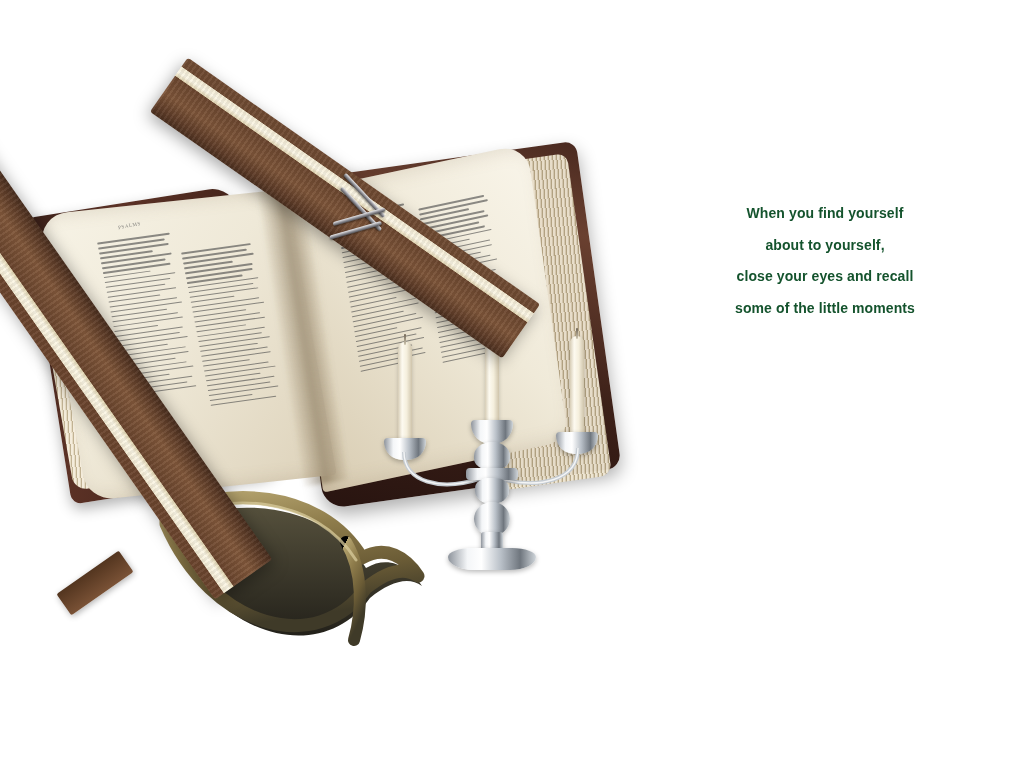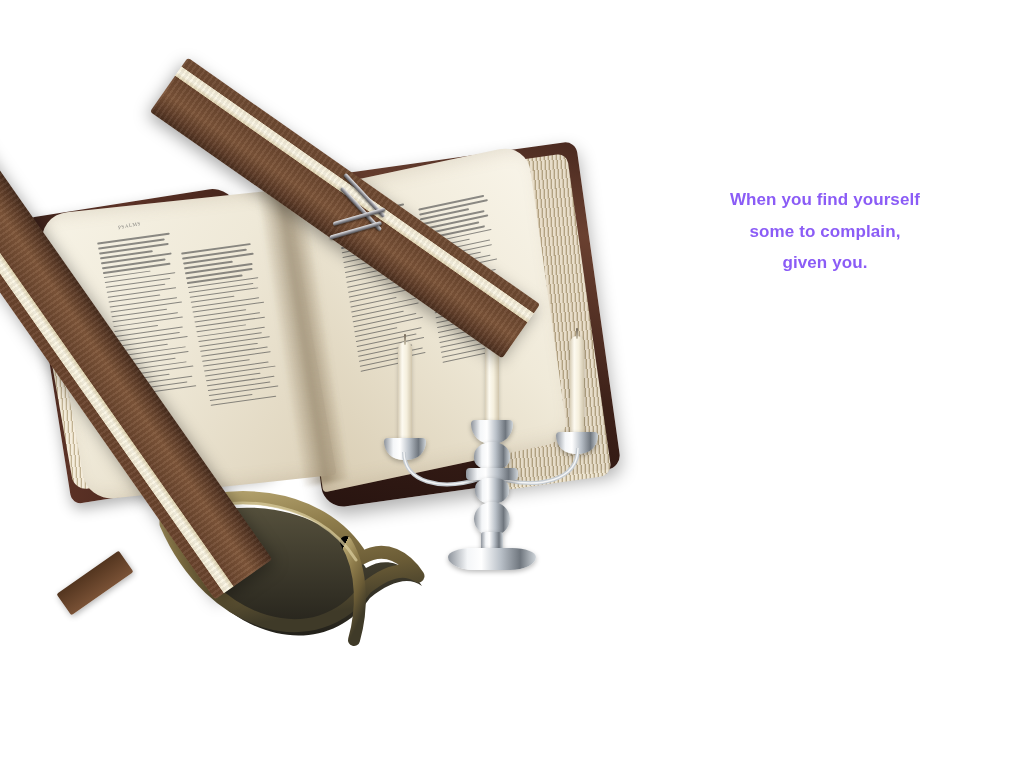--- a/index.html
+++ b/index.html
@@ -135,22 +135,22 @@
 
   
   #textpanel{position:absolute;left:630px;top:150px;width:390px;}
   #heading{
     font-size:21px;font-weight:bold;line-height:26px;
     text-align:center;letter-spacing:.1px;white-space:nowrap;
   }
   #heading .num{color:#946230;}
   #heading .ttl{color:#121212;}
   #body{
-    margin-top:34px;font-size:17px;font-weight:bold;line-height:31.5px;
-    color:#8b5cf6;text-align:center;letter-spacing:.1px;
+    margin-top:48px;font-size:14px;font-weight:bold;line-height:31.5px;
+    color:#14532d;text-align:center;letter-spacing:.1px;
   }
   #body div{white-space:nowrap;}
 </style>
 </head>
 <body>
 
 <div id="slide">
 
   <div id="photo">
 
@@ -370,19 +370,20 @@
       </div>
     </div>
 
   </div>
 
   <div id="textpanel">
 
 
     <div id="body">
       <div>When you find yourself</div>
-      <div>some to complain,</div>
-      <div>given you.</div>
+      <div>about to yourself,</div>
+      <div>close your eyes and recall</div>
+      <div>some of the little moments</div>
     </div>
 
   </div>
 
 </div>
 
 </body></html>

